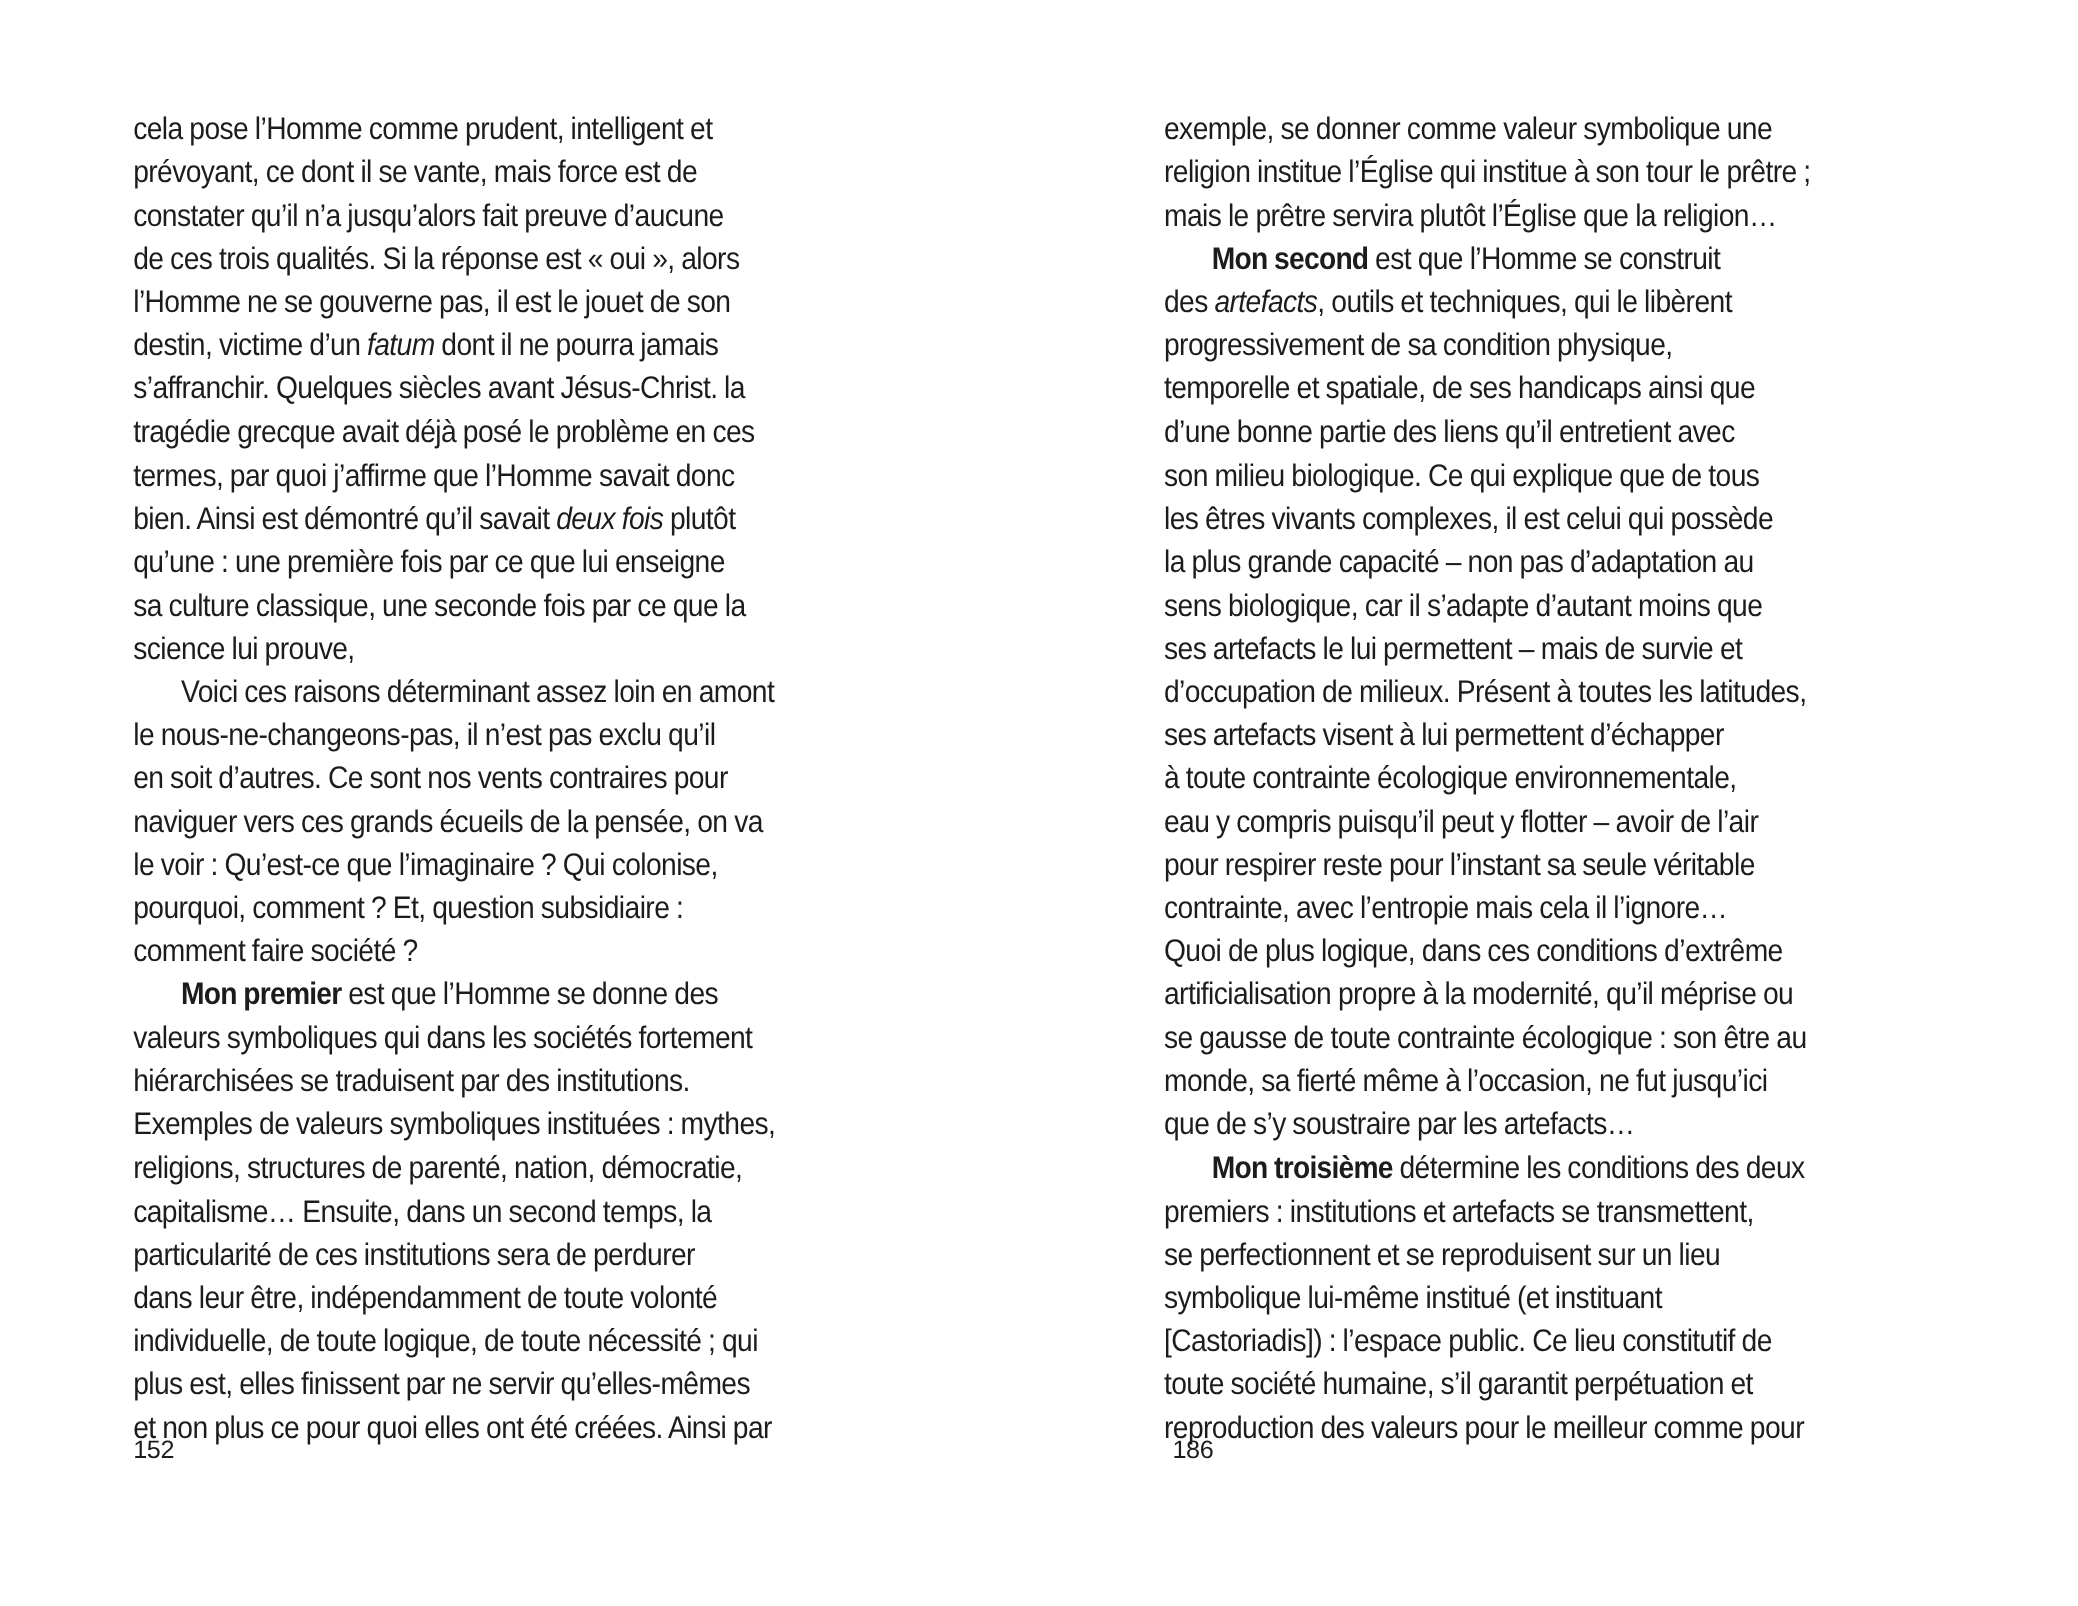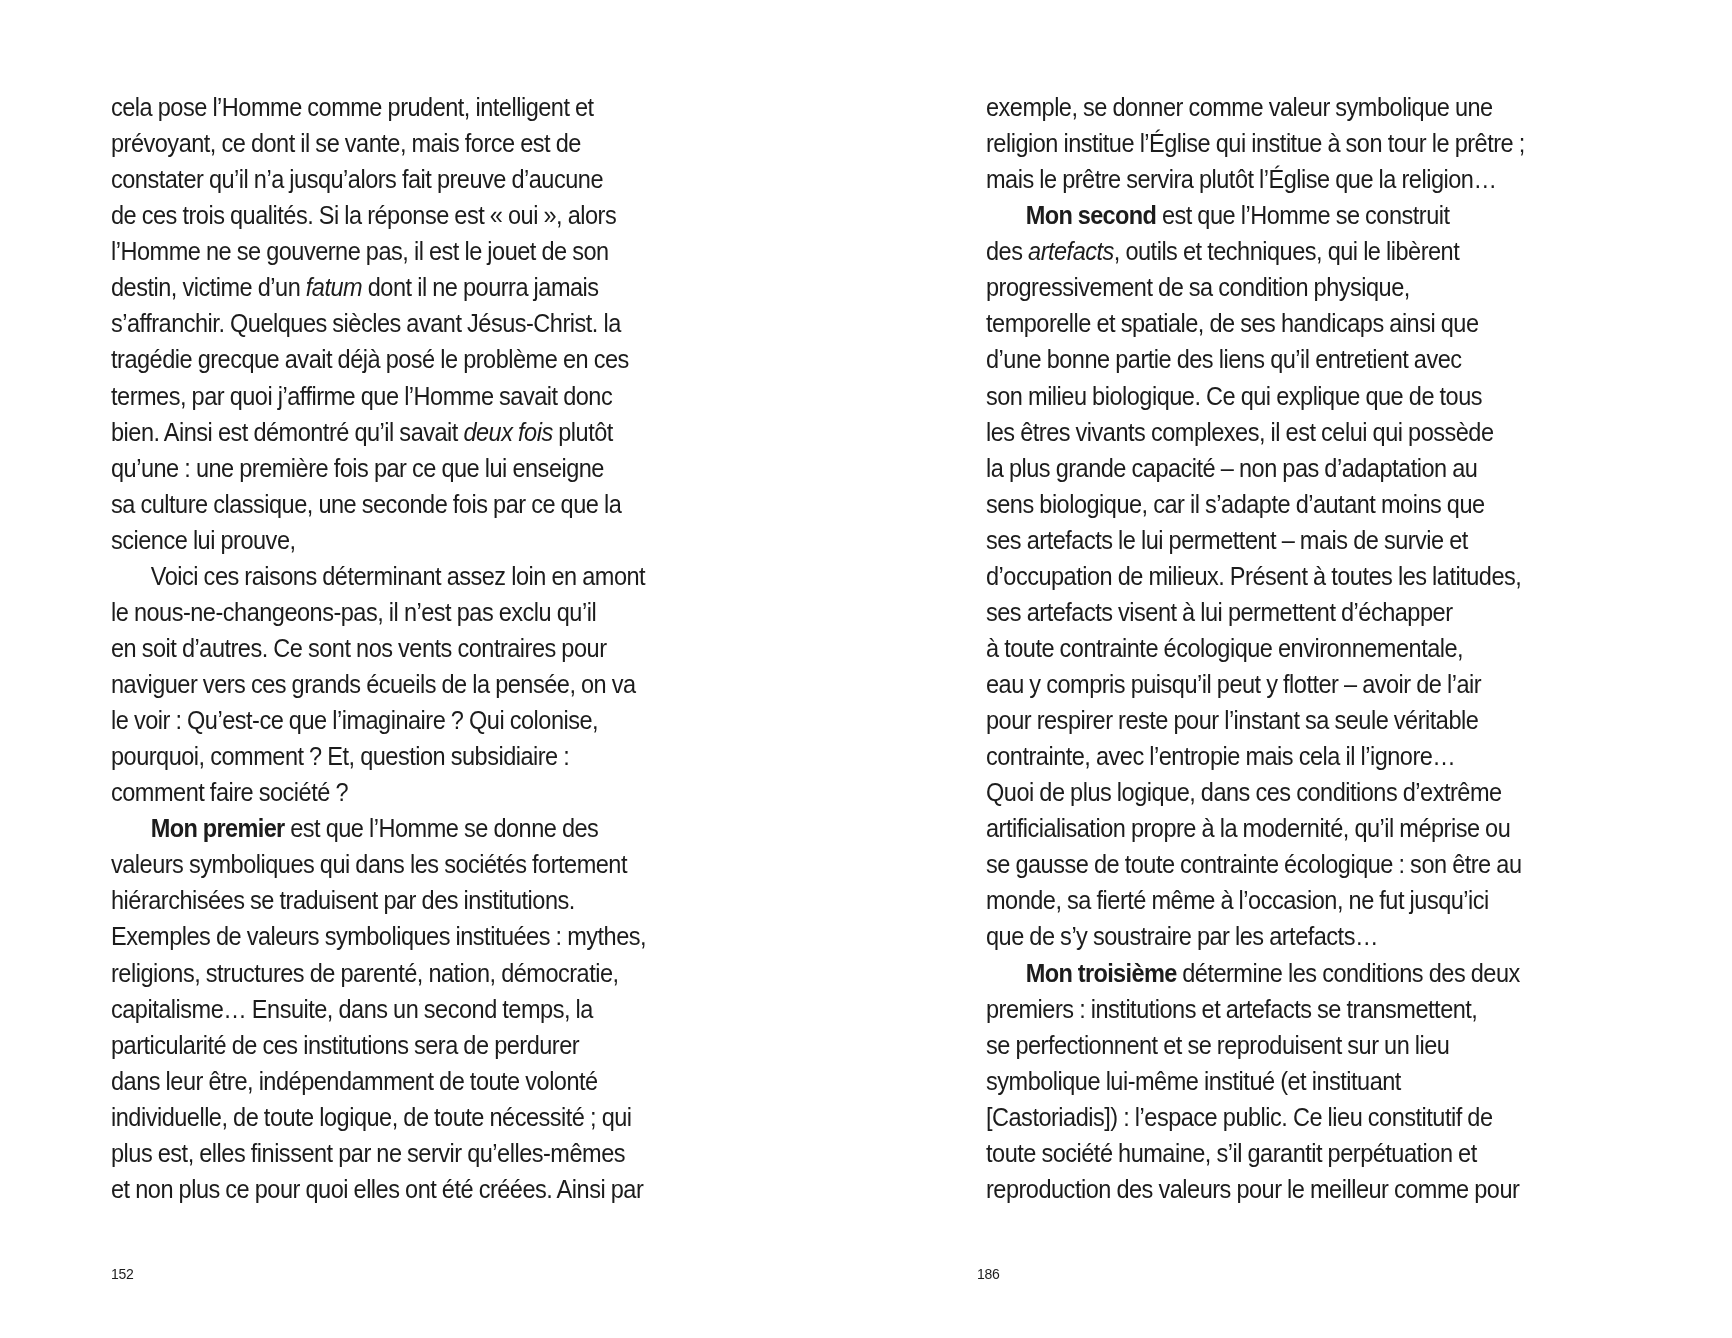--- a/index.html
+++ b/index.html
@@ -21,39 +21,39 @@
     width: 866px;
     height: 1138px;
   }
   .page-left { left: 0; }
   .page-right { left: 866px; }
   .text-block {
     position: absolute;
     top: 89px;
   }
   .page-left .text-block { left: 111px; }
-  .page-right .text-block { left: 120px; }
+  .page-right .text-block { left: 104px; }
   .line {
     display: block;
     white-space: nowrap;
     font-size: 26px;
     line-height: 36.07px;
     height: 36.07px;
     letter-spacing: -0.55px;
     word-spacing: -0.5px;
     transform-origin: 0 50%;
     transform: scaleX(0.905);
   }
   .line.indent { padding-left: 44px; }
   .line b { font-weight: bold; letter-spacing: -0.7px; }
   .line i { font-style: italic; }
   .folio {
     position: absolute;
-    top: 1264px;
-    font-size: 14px;
+    top: 1199px;
+    font-size: 21px;
     line-height: 20px;
     letter-spacing: -0.3px;
   }
   .page-left .folio { left: 111px; }
   .page-right .folio { left: 111px; }
 </style>
 </head>
 <body>
 
 <div class="page page-left">

